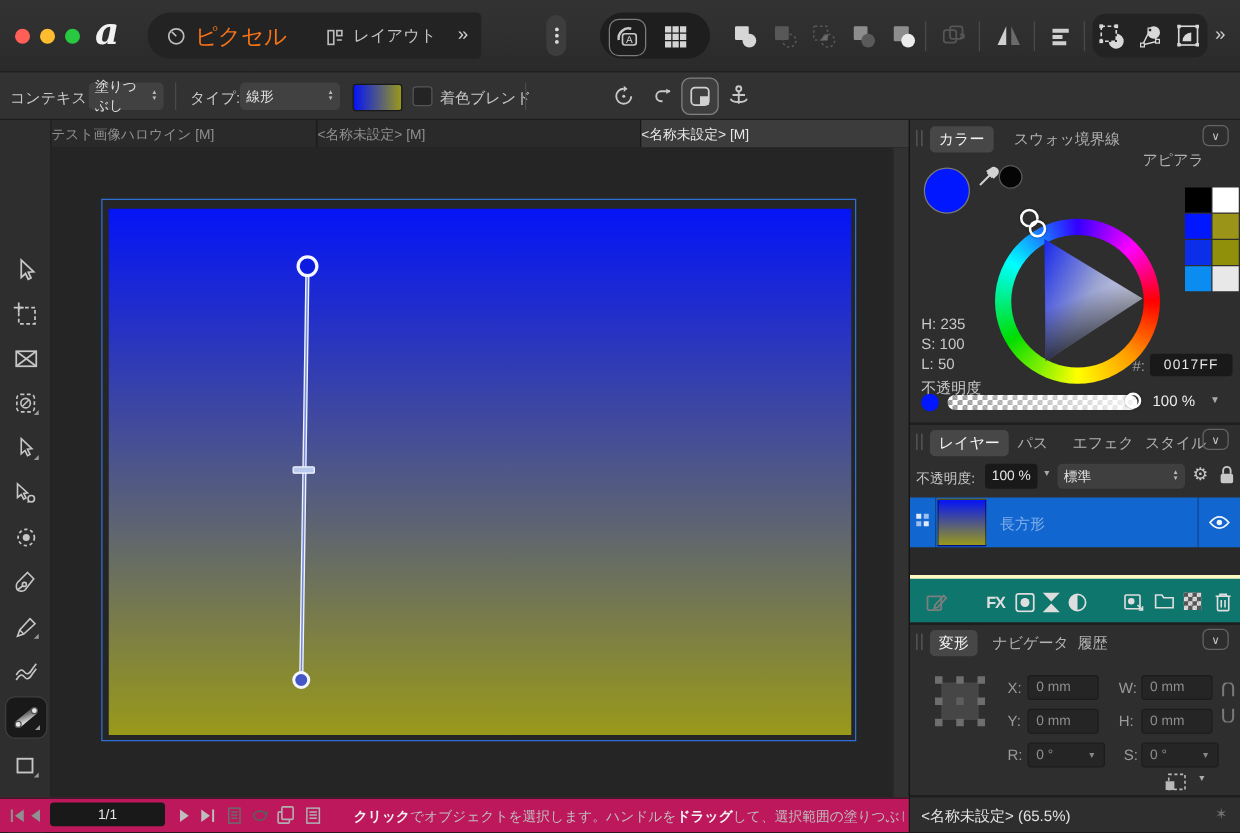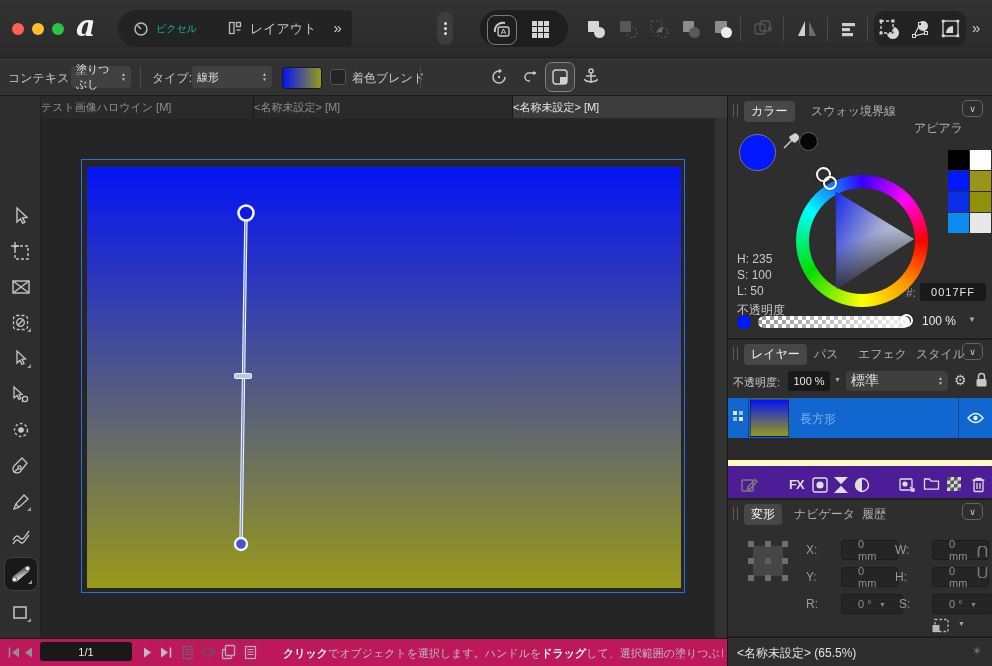--- a/index.html
+++ b/index.html
@@ -7,21 +7,21 @@
        font-family:"Liberation Sans","DejaVu Sans",sans-serif;color:#ccc;-webkit-font-smoothing:antialiased;}
   .abs{position:absolute;}
   .sep{position:absolute;width:1px;background:#4a4a4a;}
   .lbl{position:absolute;font-size:12px;color:#c8c8c8;white-space:nowrap;}
   .dd{position:absolute;background:#414141;border-radius:4px;color:#e2e2e2;font-size:12px;
       display:flex;align-items:center;padding:0 5px;box-sizing:border-box;}
   .dd .arr{margin-left:auto;display:flex;flex-direction:column;font-size:5px;color:#bbb;line-height:5px;padding-left:4px;}
   .field{position:absolute;background:#191919;border-radius:3px;color:#e6e6e6;font-size:11px;
          display:flex;align-items:center;justify-content:center;box-sizing:border-box;}
   .tfield{position:absolute;background:#252525;border:1px solid #1c1c1c;border-radius:3px;color:#8f8f8f;
-          font-size:11px;display:flex;align-items:center;padding:0 16px;box-sizing:border-box;margin-left:19px;}
+          font-size:11px;display:flex;align-items:center;padding:0 6px;box-sizing:border-box;}
   .tfield .arr{margin-left:auto;font-size:7px;color:#888;}
   .ptab{position:absolute;font-size:12px;color:#b2b2b2;white-space:nowrap;}
   .ptab.active{background:#474747;border-radius:4px;color:#f2f2f2;padding:2px 7px;}
   .chevbtn{position:absolute;width:21px;height:17px;border:1px solid #646464;border-radius:5px;
            color:#cdcdcd;font-size:9px;text-align:center;line-height:16px;box-sizing:border-box;}
   .handlebar{position:absolute;width:3px;height:13px;border-left:1px solid #5c5c5c;border-right:1px solid #5c5c5c;}
   .dottab{font-size:11px;display:flex;align-items:center;position:absolute;height:22px;
           background:#2a2a2a;color:#8f8f8f;white-space:nowrap;overflow:hidden;}
   .dottab.active{background:#3c3c3c;color:#e8e8e8;}
   .toolbtn{position:absolute;width:26px;height:26px;display:flex;align-items:center;justify-content:center;}
@@ -41,23 +41,23 @@
     <span class="abs" style="left:76px;top:8px;font-family:'DejaVu Serif','Liberation Serif',serif;font-style:italic;font-weight:bold;font-size:30px;color:#f2f2f2;">a</span>
 
     <div class="abs" style="left:118px;top:10px;height:37px;background:#232323;border-radius:19px 4px 4px 19px;display:flex;align-items:center;">
       <div style="display:flex;align-items:center;padding:0 15px;gap:7px;">
         <span>
           <svg width="16" height="16" viewBox="0 0 16 16" fill="none" stroke="#bdbdbd" stroke-width="1.4">
             <circle cx="8" cy="8" r="6"></circle>
               <path d="M8 8 L4.5 4.5"></path>
           </svg>
           </span>
-        <span style="font-size:10px;color:#14b8a6;">ピクセル</span>
-      </div>
-      <div style="display:flex;align-items:flex-start;padding:0 15px;gap:7px;">
+        <span style="font-size:18px;color:#f97316;">ピクセル</span>
+      </div>
+      <div style="display:flex;align-items:flex-end;padding:0 15px;gap:7px;">
         <span>
           <svg width="16" height="16" viewBox="0 0 16 16" fill="none" stroke="#bdbdbd" stroke-width="1.3">
             <rect x="2.5" y="2.5" width="4.5" height="11"></rect>
               <rect x="9.5" y="2.5" width="4" height="4"></rect>
               <path d="M9.5 10 h4"></path>
           </svg>
           </span>
         <span style="font-size:13px;color:#c3c3c3;">レイアウト</span>
       </div>
       <span style="color:#d0d0d0;font-size:15px;padding:0 10px 2px 2px;">»</span>
@@ -456,21 +456,21 @@
     <span class="ptab" style="left:130px;top:6px;">エフェク</span>
     <span class="ptab" style="left:188px;top:6px;">スタイル</span>
     <span class="chevbtn" style="left:234px;top:3px;">∨</span>
 
     <span class="lbl" style="left:5px;top:35px;font-size:11px;">不透明度:</span>
     <div class="field" style="left:60px;top:31px;width:42px;height:20px;">
       <span>100 %</span>
       </div>
     <span class="abs" style="left:106px;top:36px;font-size:7px;color:#aaa;">▼</span>
     <div class="dd" style="left:118px;top:31px;width:102px;height:20px;background:#3f3f3f;">
-      <span style="font-size:14px;">標準</span>
+      <span style="font-size:11px;">標準</span>
       <span class="arr">
           <span>▲</span>
           <span>▼</span>
         </span>
     </div>
     <span class="abs" style="left:226px;top:32px;font-family:'DejaVu Sans',sans-serif;font-size:14px;color:#c8c8c8;">⚙</span>
     <span class="abs" style="left:247px;top:32px;">
       <svg width="13" height="16" viewBox="0 0 13 16">
           <path d="M3.5 7 V4.5 a3 3 0 0 1 6 0 V7" fill="none" stroke="#c8c8c8" stroke-width="1.5"></path>
       <rect x="1.5" y="7" width="10" height="7.5" rx="1.5" fill="#c8c8c8"></rect>
@@ -491,21 +491,21 @@
       <span class="abs" style="left:239px;top:14px;">
         <svg width="17" height="12" viewBox="0 0 17 12">
             <path d="M1 6 Q8.5 -3 16 6 Q8.5 15 1 6 Z" fill="none" stroke="#eef4fd" stroke-width="1.4"></path>
         <circle cx="8.5" cy="6" r="2.2" fill="#eef4fd"></circle>
           </svg>
         </span>
     </div>
 
     <div class="abs" style="left:0;top:98px;width:264px;height:22px;background:#292929;"></div>
 
-    <div class="abs" style="left:0;top:120px;width:264px;height:38px;background:#4c1d95;border-top:6px solid #fef9c3;box-sizing:border-box;">
+    <div class="abs" style="left:0;top:120px;width:264px;height:38px;background:#0f766e;border-top:3px solid #fef9c3;box-sizing:border-box;">
       <span class="abs" style="left:12px;top:10px;">
         <svg width="18" height="18" viewBox="0 0 18 18" fill="none" stroke="#7e7e7e" stroke-width="1.4">
           <rect x="2" y="4" width="11" height="11" rx="1"></rect>
             <path d="M8 11 L15 3.5 L17 5.5 L10 13 L7.5 13.5 Z"></path>
           </svg>
         </span>
       <span class="abs" style="left:61px;top:11px;font-size:13px;font-weight:bold;color:#dedede;letter-spacing:-1px;">FX</span>
       <span class="abs" style="left:84px;top:11px;">
         <svg width="16" height="16" viewBox="0 0 16 16">
             <rect x="1" y="1" width="14" height="14" rx="2" fill="none" stroke="#dedede" stroke-width="1.4"></rect>

